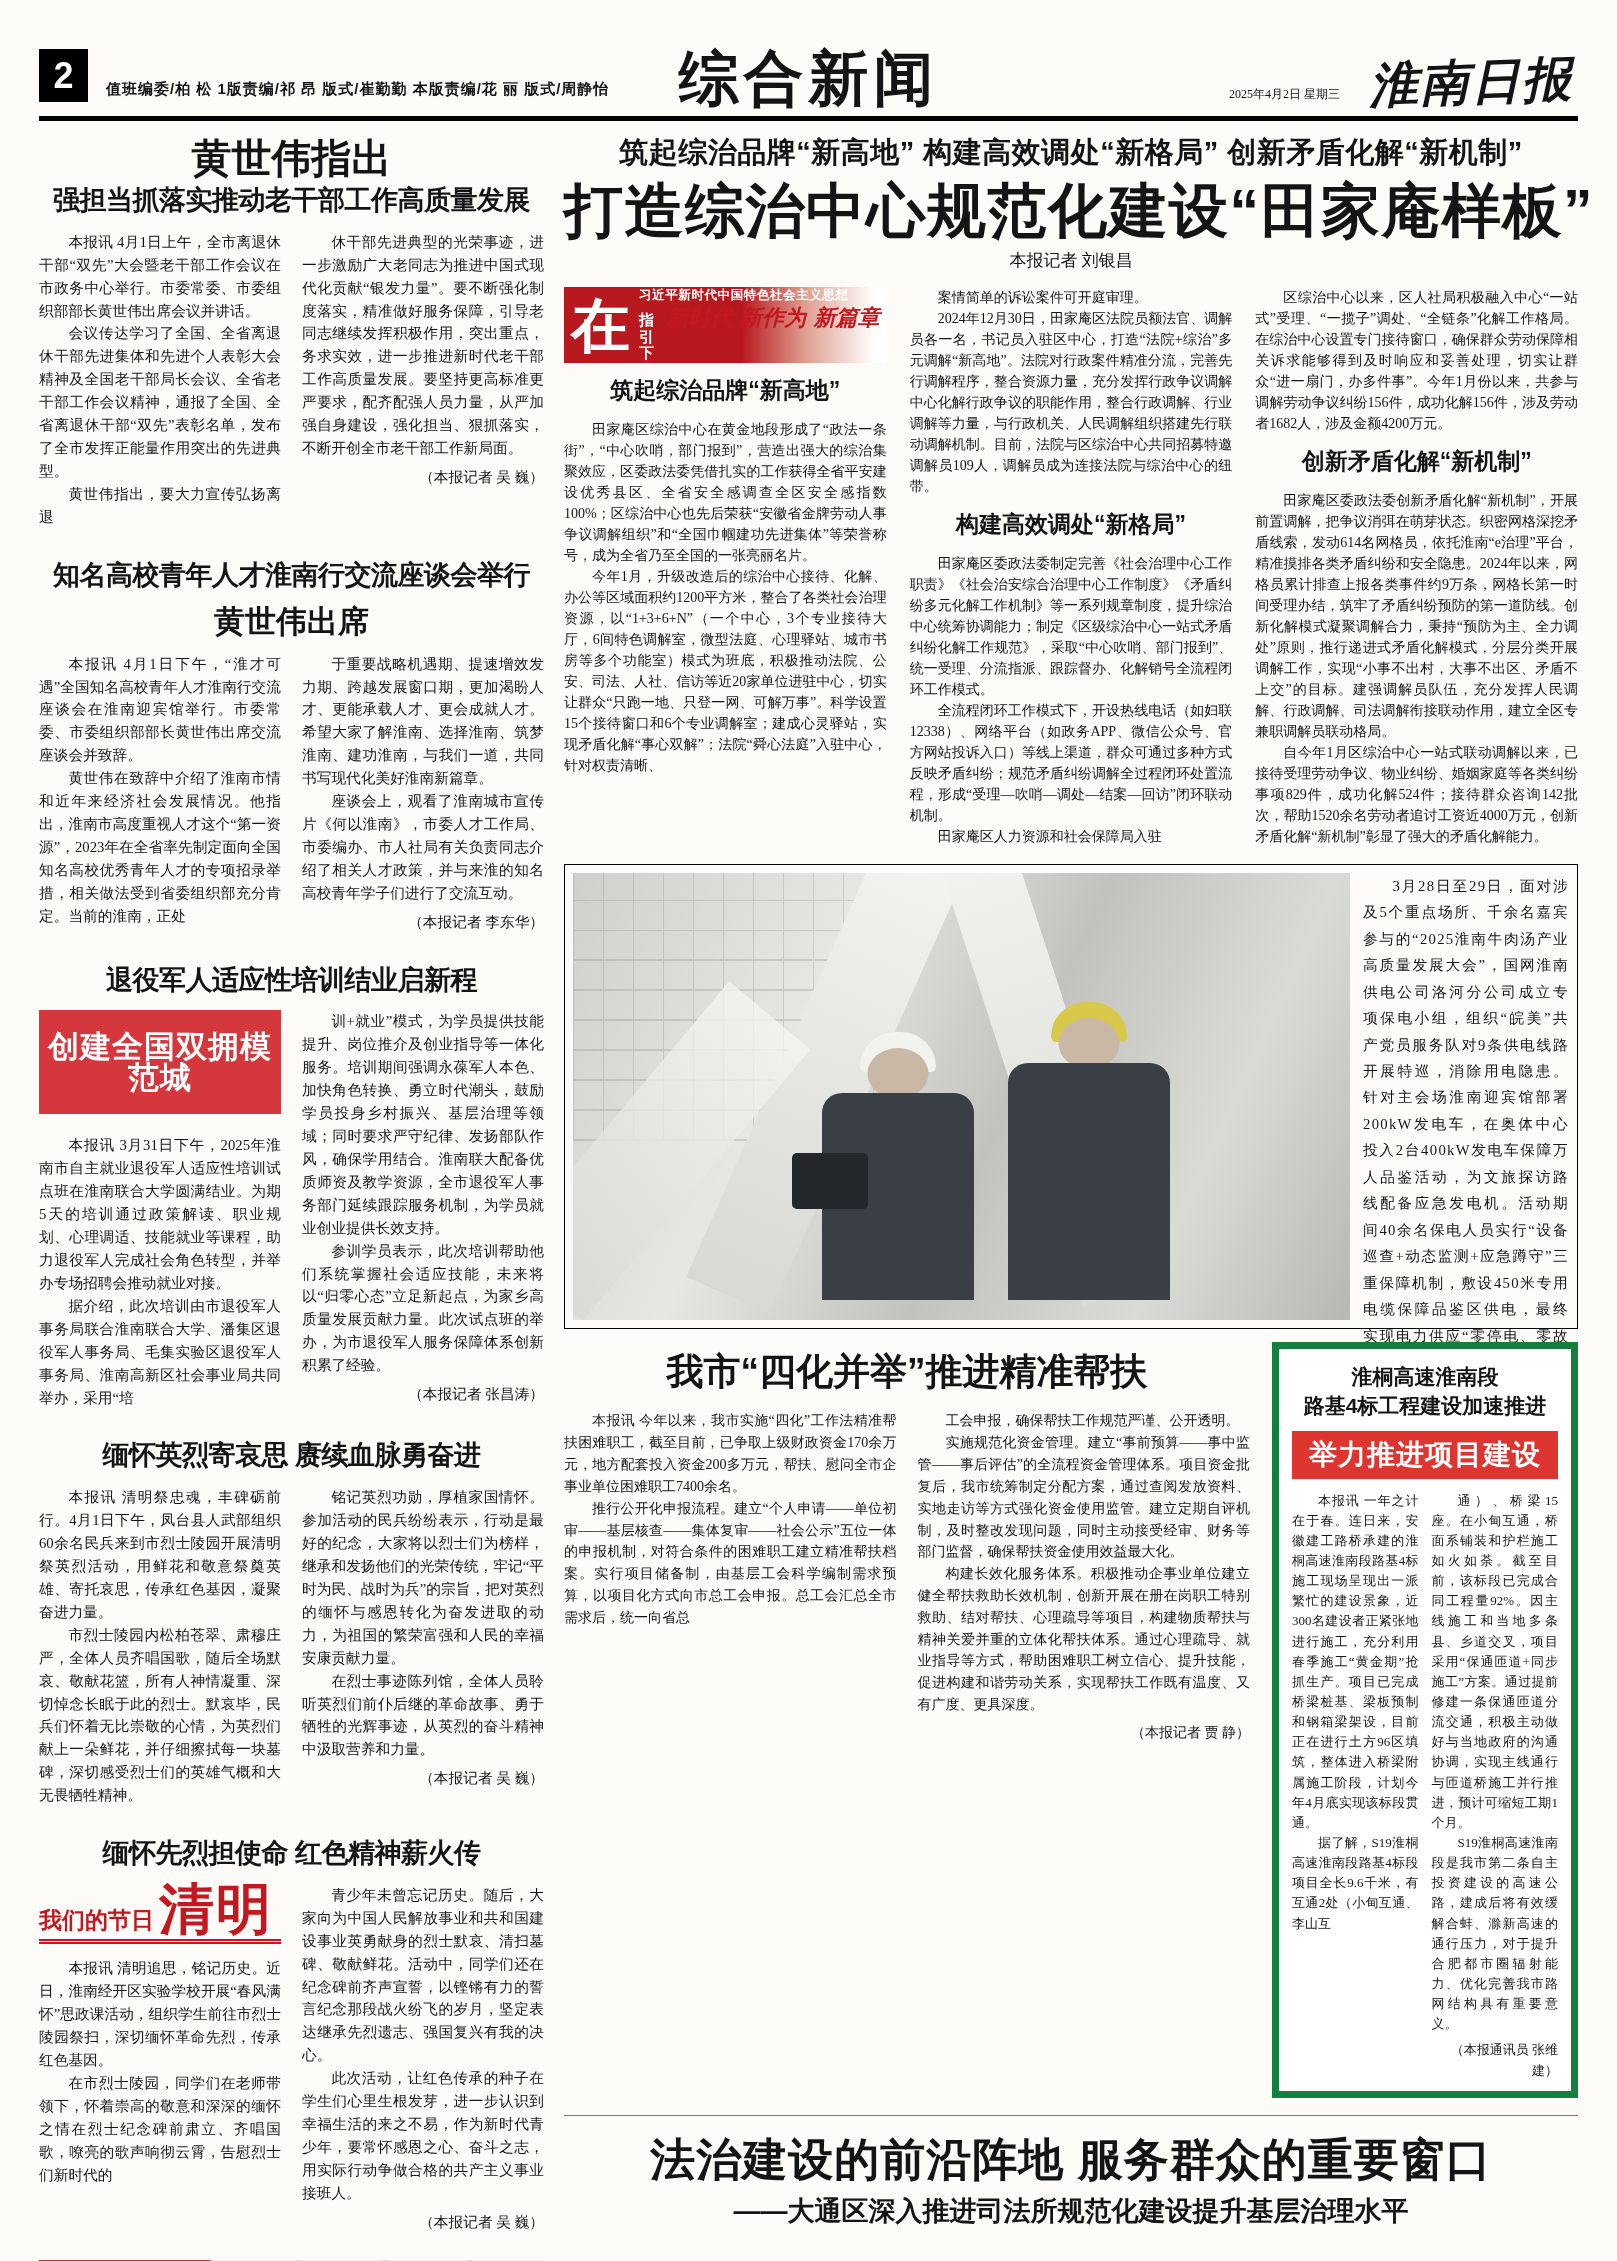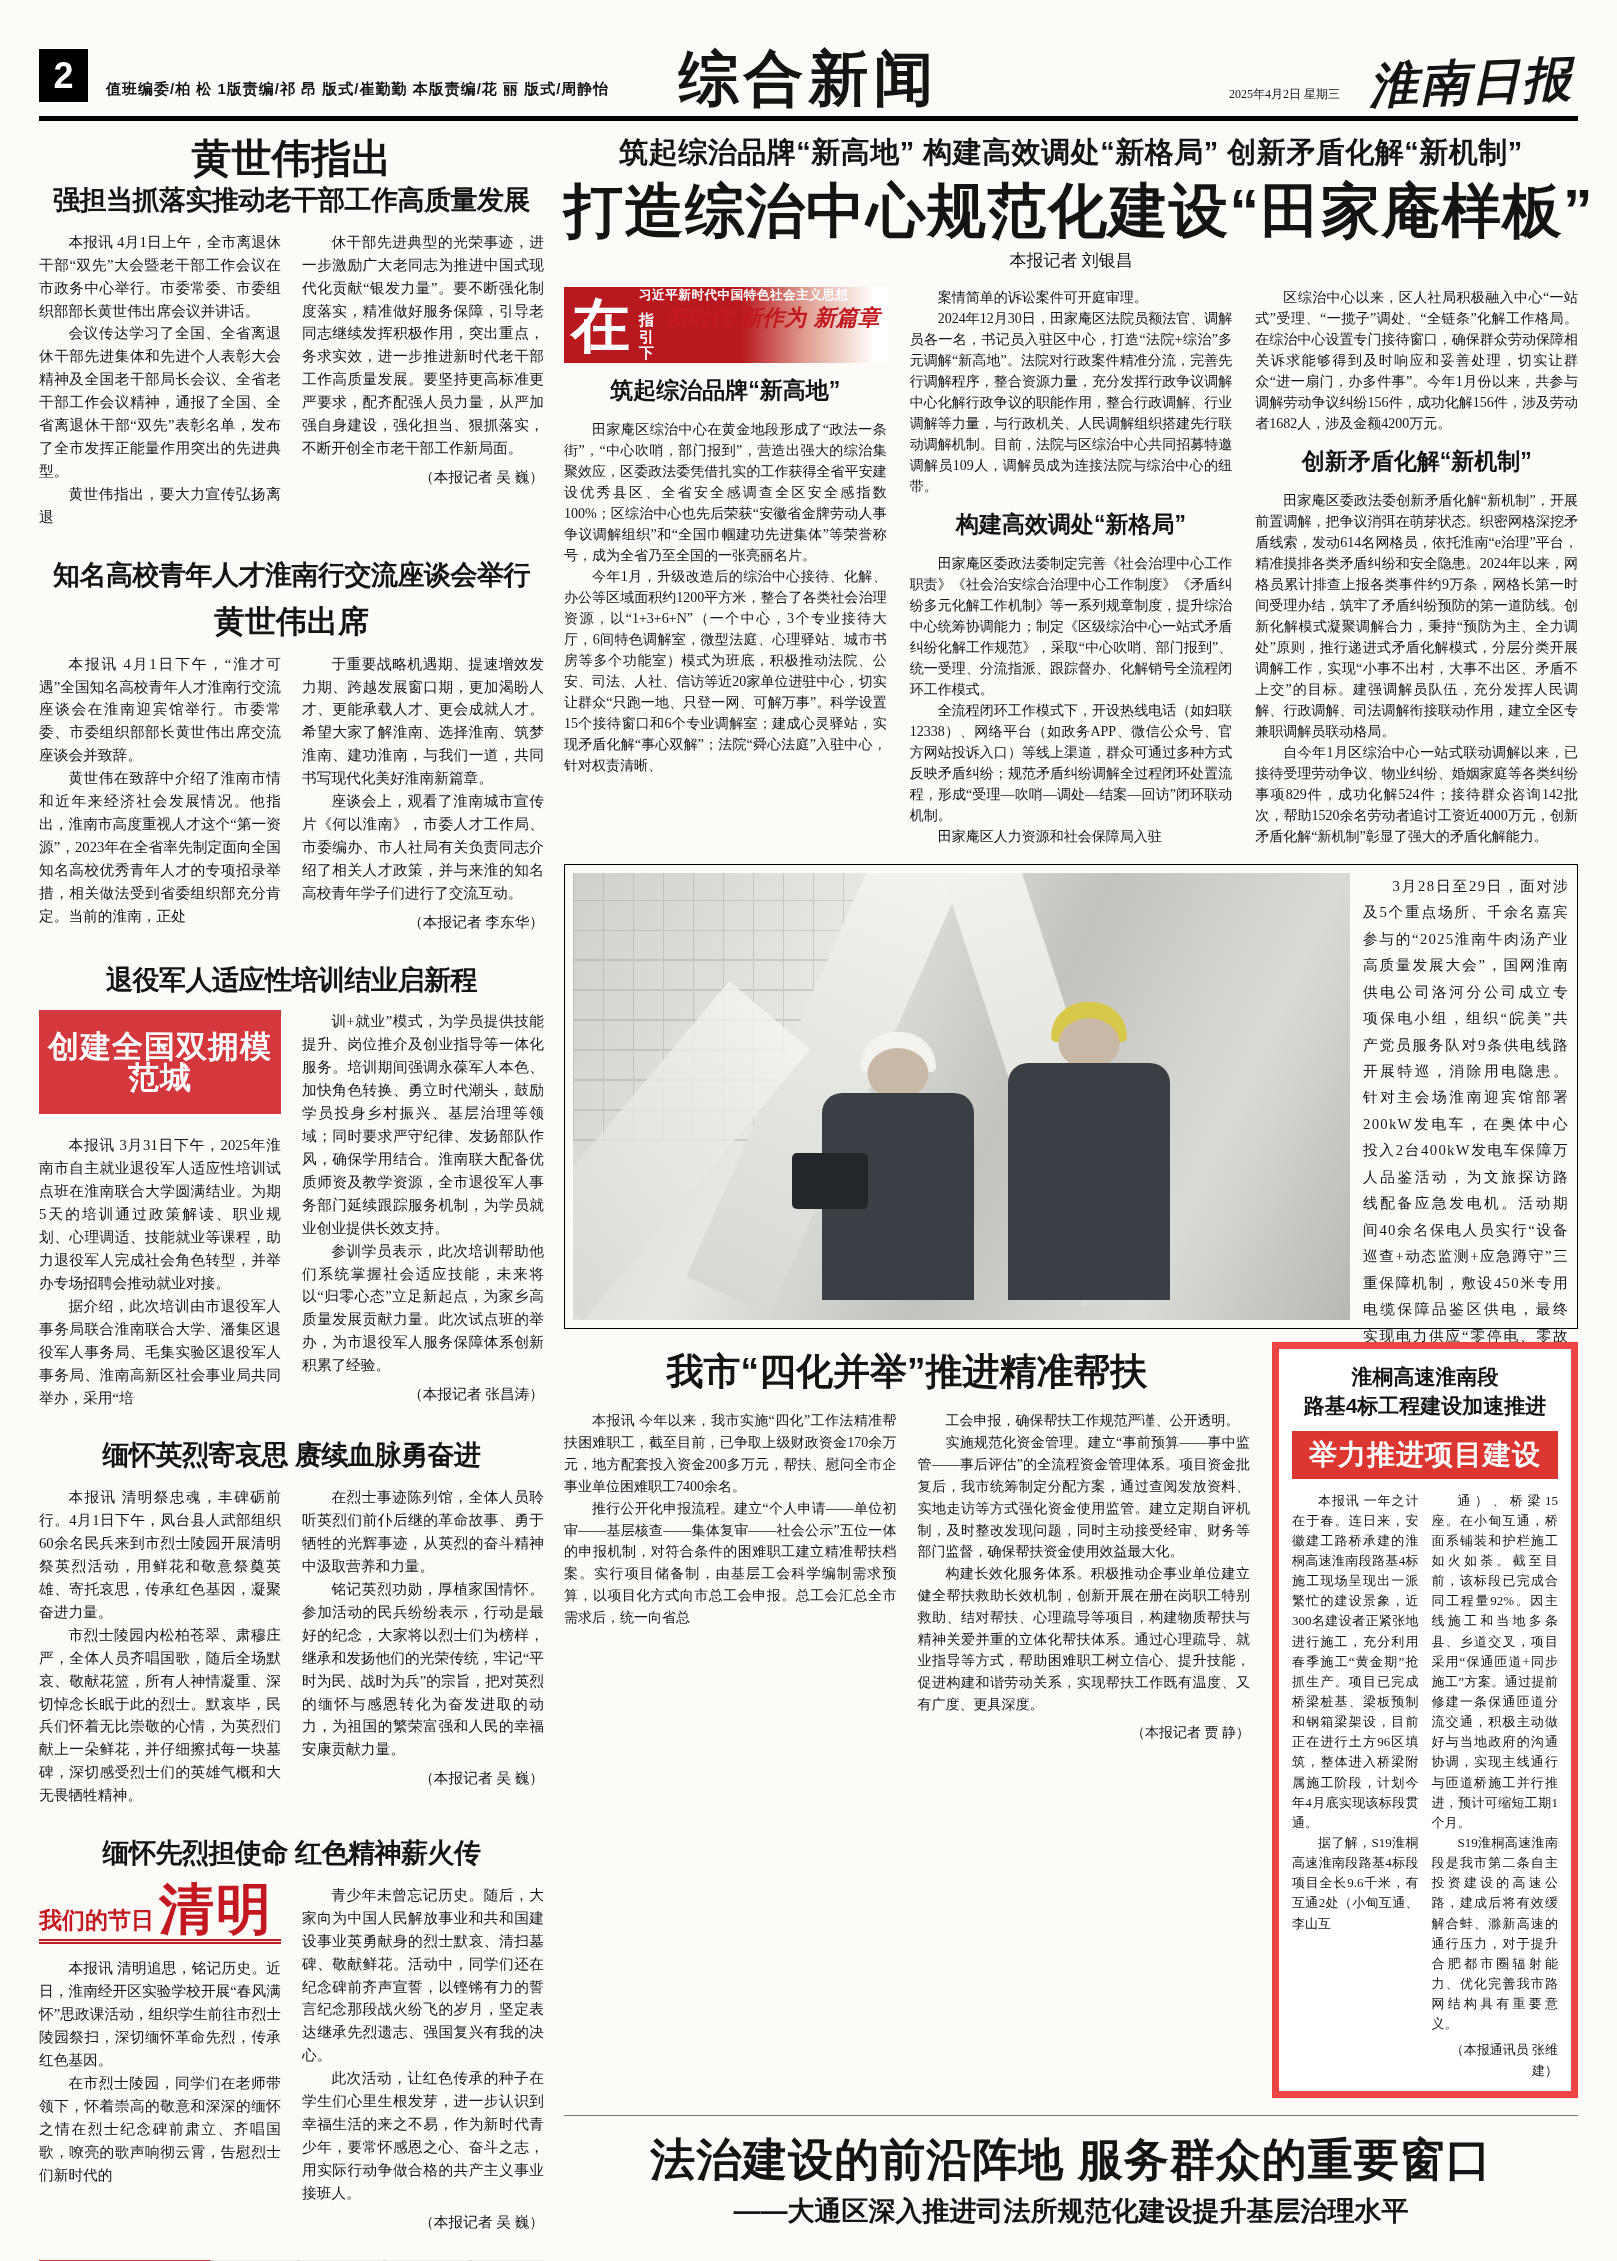--- a/index.html
+++ b/index.html
@@ -80,21 +80,21 @@
   .device{position:absolute;bottom:91px;left:-30px;width:76px;height:56px;background:#23262b;border-radius:5px;}
   .photo-caption{width:206px;flex:none;display:flex;flex-direction:column;
       font-size:14.7px;line-height:1.8;letter-spacing:1.3px;text-align:justify;}
   .photo-credit{margin-top:auto;text-align:right;text-indent:0;letter-spacing:1px;}
   
   .mid-row{display:flex;gap:22px;margin-top:8px;align-items:stretch;}
   .sihua{flex:1;min-width:0;}
   .sihua-title{margin:9px 0 17px;text-align:center;
       font:bold 37px/1.15 "Liberation Sans","DejaVu Sans",sans-serif;}
   .sihua .col{font-size:14px;}
-  .huaitong{width:306px;flex:none;border:7px solid #ef4444;padding:13px 13px 10px;box-sizing:border-box;background:#fff;}
+  .huaitong{width:306px;flex:none;border:7px solid #15803d;padding:13px 13px 10px;box-sizing:border-box;background:#fff;}
   .ht-title{margin:0;text-align:center;font:bold 21px/1.4 "Liberation Sans","DejaVu Sans",sans-serif;}
   .ht-banner{background:#dd352f;color:#fff;text-align:center;padding:10px 0;margin:10px 0 12px;
       font:bold 28px/1 "Liberation Sans","DejaVu Sans",sans-serif;letter-spacing:1px;}
   .ht-cols{display:flex;gap:13px;}
   .ht-col{flex:1;min-width:0;font-size:13px;line-height:1.55;text-align:justify;}
   
   .fazhi{margin-top:17px;border-top:1px solid #777;padding-top:18px;}
   .fz-title{margin:0;text-align:center;white-space:nowrap;
       font:bold 45px/1.15 "Liberation Sans","DejaVu Sans",sans-serif;letter-spacing:1px;}
   .fz-sub{margin:10px 0 5px;text-align:center;
@@ -178,22 +178,22 @@
       </article>
 
       <article>
         <h2 class="la-title">缅怀英烈寄哀思 赓续血脉勇奋进</h2>
         <div class="cols">
           <div class="col">
             <p>本报讯 清明祭忠魂，丰碑砺前行。4月1日下午，凤台县人武部组织60余名民兵来到市烈士陵园开展清明祭英烈活动，用鲜花和敬意祭奠英雄、寄托哀思，传承红色基因，凝聚奋进力量。</p>
             <p>市烈士陵园内松柏苍翠、肃穆庄严，全体人员齐唱国歌，随后全场默哀、敬献花篮，所有人神情凝重、深切悼念长眠于此的烈士。默哀毕，民兵们怀着无比崇敬的心情，为英烈们献上一朵鲜花，并仔细擦拭每一块墓碑，深切感受烈士们的英雄气概和大无畏牺牲精神。</p>
           </div>
           <div class="col">
+            <p>铭记英烈功勋，厚植家国情怀。参加活动的民兵纷纷表示，行动是最好的纪念，大家将以烈士们为榜样，继承和发扬他们的光荣传统，牢记“平时为民、战时为兵”的宗旨，把对英烈的缅怀与感恩转化为奋发进取的动力，为祖国的繁荣富强和人民的幸福安康贡献力量。</p>
             <p>在烈士事迹陈列馆，全体人员聆听英烈们前仆后继的革命故事、勇于牺牲的光辉事迹，从英烈的奋斗精神中汲取营养和力量。</p>
-            <p>铭记英烈功勋，厚植家国情怀。参加活动的民兵纷纷表示，行动是最好的纪念，大家将以烈士们为榜样，继承和发扬他们的光荣传统，牢记“平时为民、战时为兵”的宗旨，把对英烈的缅怀与感恩转化为奋发进取的动力，为祖国的繁荣富强和人民的幸福安康贡献力量。</p>
             <p class="byline">（本报记者 吴 巍）</p>
           </div>
         </div>
       </article>
 
       <article>
         <h2 class="la-title">缅怀先烈担使命 红色精神薪火传</h2>
         <div class="cols">
           <div class="col">
             <div class="jieri">

